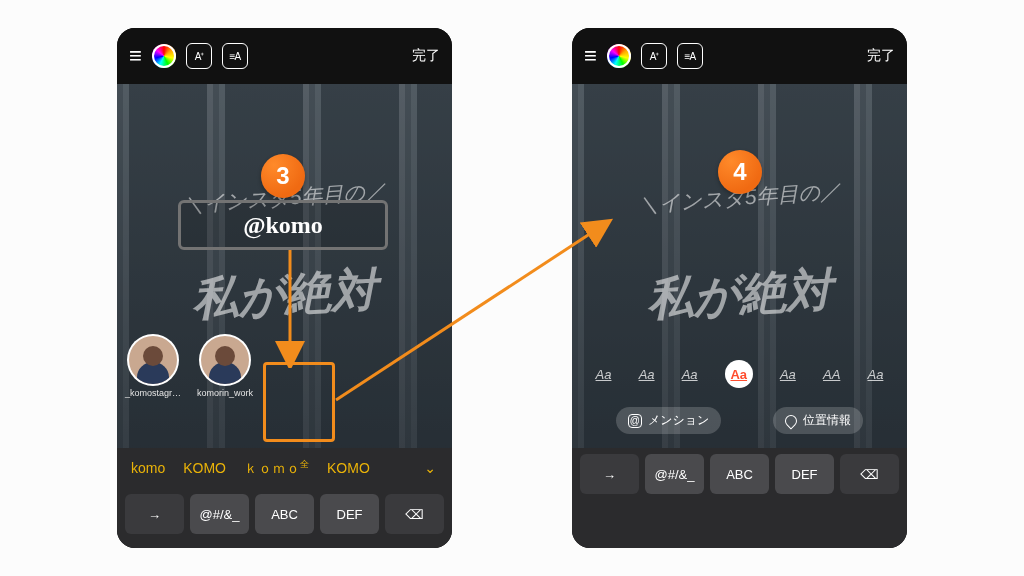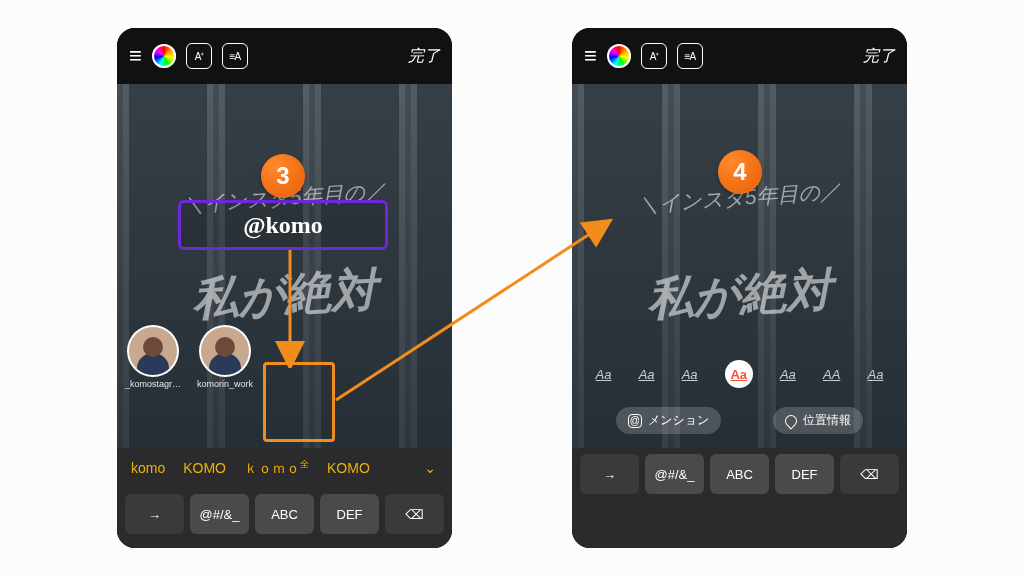--- a/index.html
+++ b/index.html
@@ -7,51 +7,51 @@
   .stage { position: relative; width: 1024px; height: 576px; }
   .phone { position: absolute; width: 335px; height: 520px; top: 28px; border-radius: 18px; background: #000; overflow: hidden; }
   .phone.left { left: 117px; }
   .phone.right { left: 572px; }
   .topbar { height: 56px; background: #111; display: flex; align-items: center; padding: 0 12px; gap: 10px; }
   .topbar .spacer { flex: 1; }
   .align-icon, .badge-icon, .finish-btn { color: #fff; }
   .align-icon { font-size: 22px; line-height: 1; }
   .color-dot { width: 24px; height: 24px; border-radius: 50%; background: conic-gradient(red,orange,yellow,lime,cyan,blue,magenta,red); box-shadow: 0 0 0 2px #fff inset; }
   .badge-icon { width: 26px; height: 26px; border: 1.5px solid #fff; border-radius: 6px; display: flex; align-items: center; justify-content: center; font-size: 10px; letter-spacing: -1px; }
-  .finish-btn { font-size: 16px; font-style: italic; }
+  .finish-btn { font-size: 14px; }
   .canvas { position: relative; height: 364px; background:#2e3a44; }
   .bgimg { position:absolute; inset:0; background:
      linear-gradient(rgba(20,30,40,.15),rgba(20,30,40,.55)),
      repeating-linear-gradient(90deg, #6a7a86 0 6px, #8494a0 6px 12px, #50606c 12px 90px, #8a98a4 90px 96px);
      filter: contrast(.9) brightness(.7);
   }
   .hand-sub { position:absolute; left:0; right:0; top:100px; text-align:center; color:rgba(255,255,255,.55); font-size:21px; font-style:italic; transform:rotate(-4deg); }
   .hand-main { position:absolute; left:0; right:0; top:180px; text-align:center; color:rgba(255,255,255,.55); font-size:46px; font-style:italic; font-weight:600; transform:rotate(-3deg); }
-  .strip { position:absolute; left:0; right:0; bottom:50px; height:80px; display:flex; align-items:center; overflow:hidden; }
+  .strip { position:absolute; left:0; right:0; bottom:50px; height:80px; display:flex; align-items:flex-end; overflow:hidden; }
   .sugg { width:72px; text-align:center; font-size:9px; color:#e5e5e5; }
   .avatar { width:48px; height:48px; border-radius:50%; margin:0 auto 4px; background:#c9a890; box-shadow:0 0 0 2px #fff; overflow:hidden; position:relative; }
   .avatar.blue { box-shadow:0 0 0 3px #3a7cff; background:#d3eaff; }
   .avatar::after{content:"";position:absolute;left:14px;top:10px;width:20px;height:20px;border-radius:50%;background:#6b4a3a;}
   .avatar::before{content:"";position:absolute;left:8px;top:26px;width:32px;height:30px;border-radius:50% 50% 0 0;background:#2a3a5a;}
   .fontrow { position:absolute; left:0; right:0; bottom:60px; display:flex; justify-content:space-around; align-items:center; padding:0 10px; }
   .fontopt { color:rgba(255,255,255,.75); font-size:13px; font-style:italic;text-decoration:underline; }
   .fontopt.active { width:28px; height:28px; border-radius:50%; background:#fff; color:#ff4d2e; display:flex; align-items:center; justify-content:center; font-style:normal; font-weight:700; }
   .tagrow { position:absolute; left:0; right:0; bottom:14px; display:flex; justify-content:space-around; padding:0 18px; }
   .tagbtn { background:rgba(255,255,255,.18); color:#fff; border-radius:16px; padding:5px 12px; font-size:12px; display:flex; align-items:center; gap:6px; }
   .pin{width:12px;height:12px;border:1.5px solid #fff;border-radius:50% 50% 50% 0;transform:rotate(-45deg);}
   .atmark{border:1.5px solid #fff;border-radius:4px;width:14px;height:14px;display:flex;align-items:center;justify-content:center;font-size:10px;}
   .kbd { height:100px; background:#2b2b2d; }
   .predrow { display:flex; align-items:center; height:40px; padding:0 6px; gap:2px; color:#eab308; font-size:14px; }
   .pred { padding:0 8px; white-space:nowrap; }
   .pred .sup{font-size:9px; vertical-align:super;}
   .chev { margin-left:auto; padding:0 10px; }
   .keyrow { display:flex; gap:6px; padding:6px 8px; }
   .key { flex:1; height:40px; border-radius:6px; background:#4a4a4d; color:#fff; display:flex; align-items:center; justify-content:center; font-size:13px; }
   .key.dark{background:#3a3a3d;}
-  .mention-box { position:absolute; border:3px solid #6d28d9; border-radius:6px; display:flex; align-items:center; justify-content:center; color:#fff; font-weight:700; background:rgba(0,0,0,.12); }
+  .mention-box { position:absolute; border:3px solid #737373; border-radius:6px; display:flex; align-items:center; justify-content:center; color:#fff; font-weight:700; background:rgba(0,0,0,.12); }
   .mention-box.l { left:178px; top:200px; width:210px; height:50px; font-size:24px; font-family: ui-serif, serif; }
   .mention-box.r { left:609px; top:195px; width:260px; height:52px; font-size:24px; font-family: ui-serif, serif; text-decoration: underline; }
   .sel-box { position:absolute; left:263px; top:362px; width:72px; height:80px; border:3px solid #f28c1c; border-radius:4px; }
   .num-badge { position:absolute; width:44px; height:44px; border-radius:50%; background:radial-gradient(circle at 30% 25%, #ff8a2a, #f06a12 70%); color:#fff; font-size:24px; font-weight:800; display:flex; align-items:center; justify-content:center; box-shadow:0 2px 4px rgba(0,0,0,.3); }
   .badge3{ left:261px; top:154px; }
   .badge4{ left:718px; top:150px; }
   .arrow { position:absolute; pointer-events:none; }
 </style>
 </head>
 <body>

